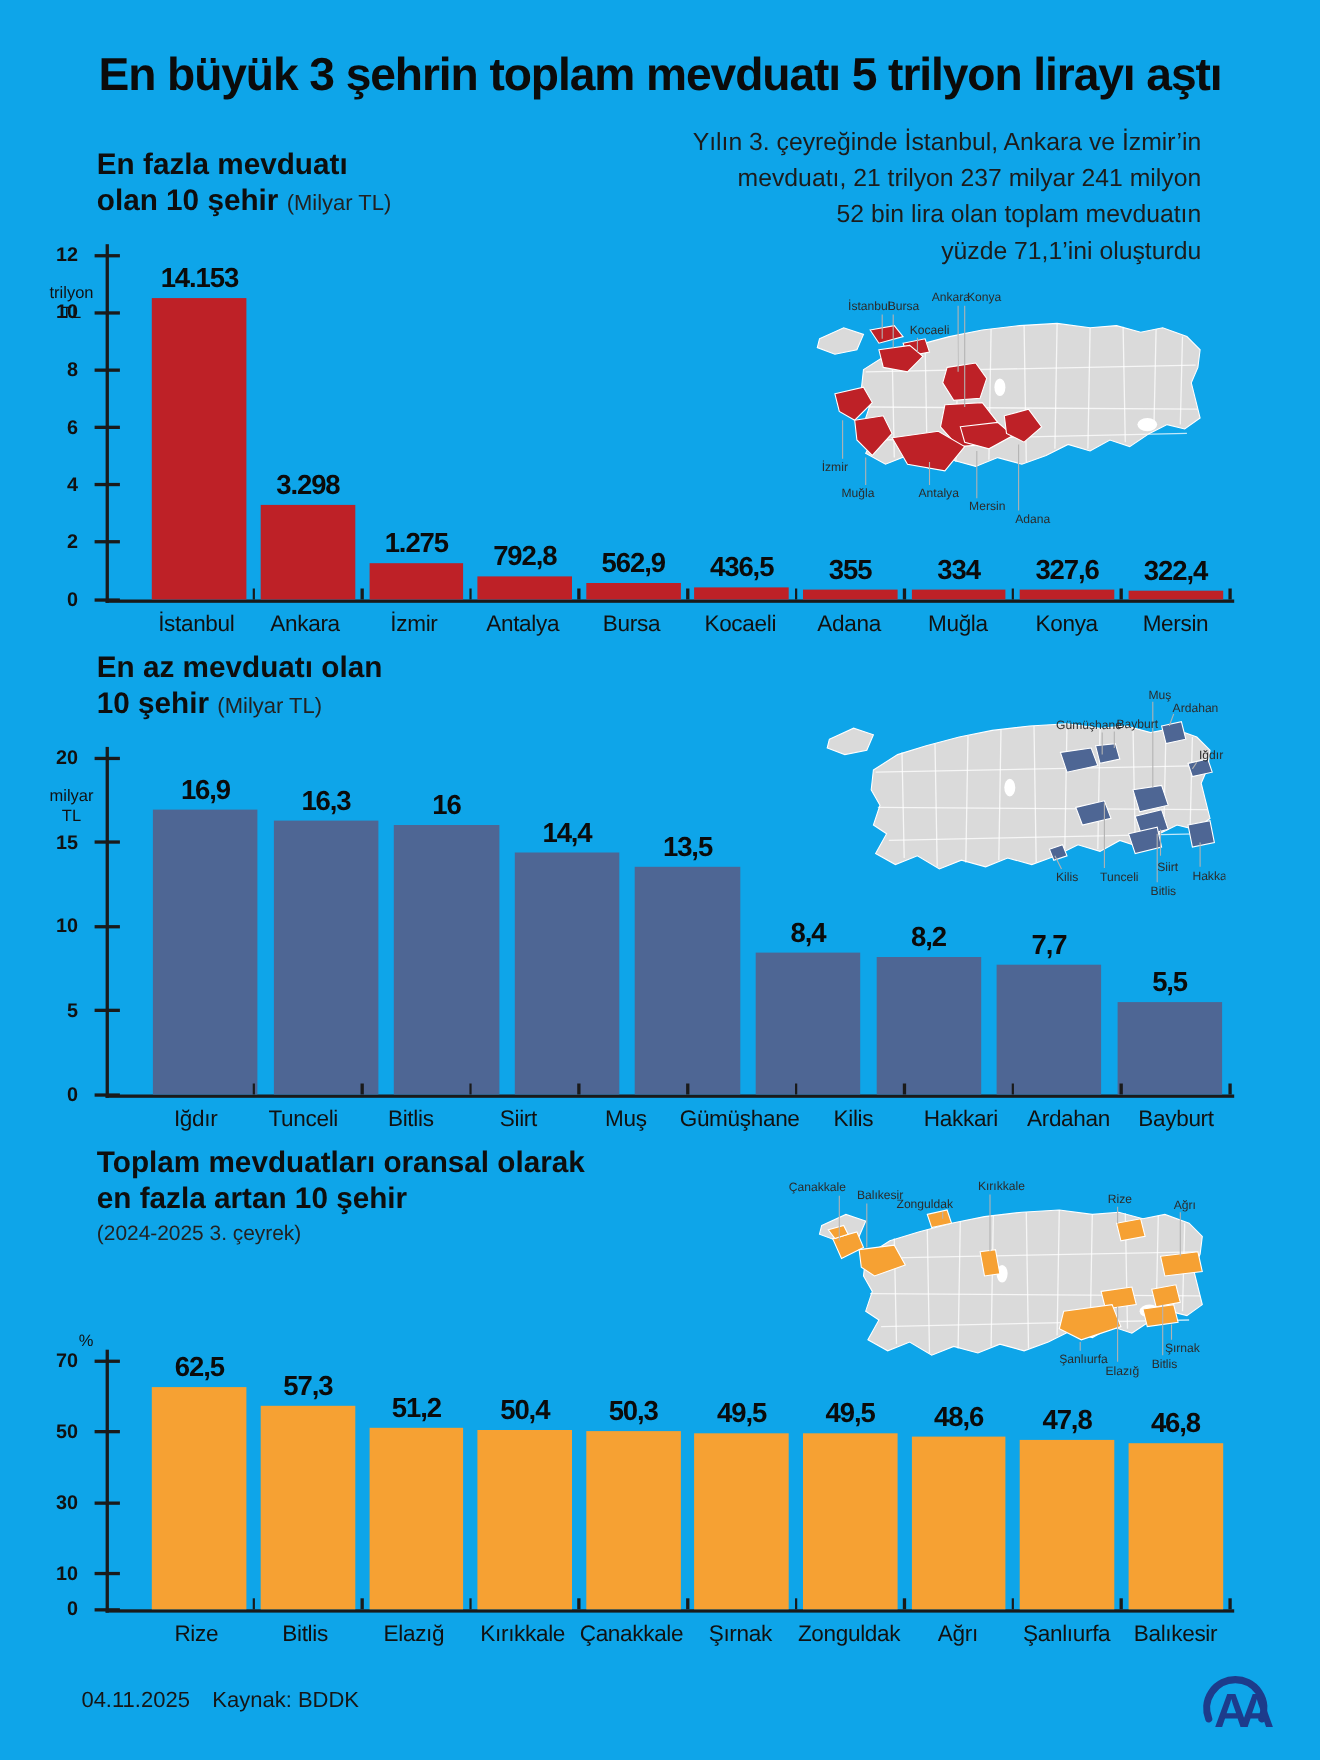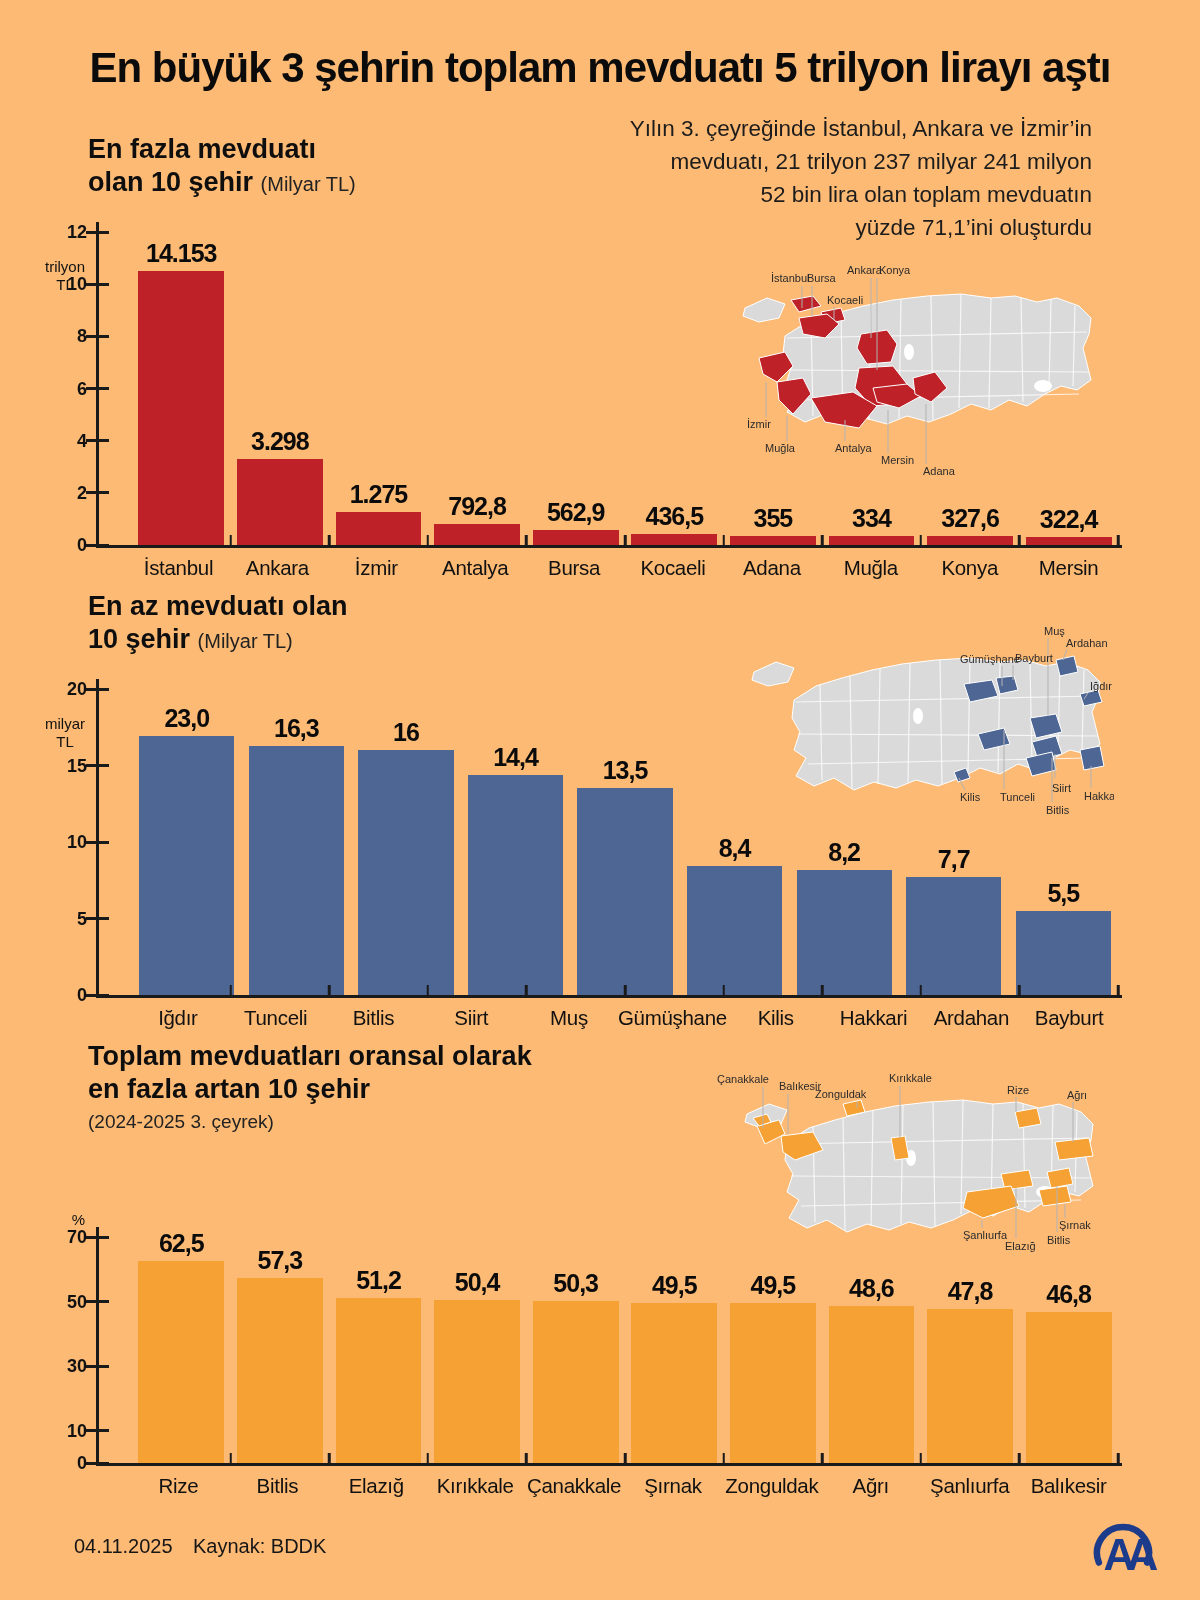--- a/index.html
+++ b/index.html
@@ -1,17 +1,17 @@
 <!DOCTYPE html>
 <html lang="tr"><head>
 <meta charset="utf-8">
 <style>
   html,body{margin:0;padding:0;background:#f2f2f2;}
   .canvas{
-    position:relative;width:1200px;height:1600px;margin:0 auto;background:#fdba74;
+    position:relative;width:1200px;height:1600px;margin:0 auto;background:#0ea5e9;
     font-family:"Liberation Sans", sans-serif;color:#111;overflow:hidden;
   }
   h1.main-title{
     position:absolute;left:0;top:44px;width:100%;text-align:center;margin:0;
     font-size:42px;font-weight:bold;letter-spacing:-1px;color:#0b0b0b;
   }
   .lead{
     position:absolute;top:112px;right:108px;width:540px;text-align:right;
     font-size:22.5px;line-height:1.47;color:#1c1c1c;
   }
@@ -24,21 +24,21 @@
   .plot{position:relative;border-left:3px solid #1a1a1a;border-bottom:3px solid #1a1a1a;}
   .plot::before{content:'';position:absolute;left:-3px;top:-10px;width:3px;height:10px;background:#1a1a1a;}
   .bars{position:absolute;left:33px;right:4px;top:0;bottom:0;display:flex;align-items:flex-end;}
   .col{flex:1;display:flex;flex-direction:column;align-items:center;justify-content:flex-end;min-width:0;}
   .val{font-size:25px;font-weight:bold;letter-spacing:-1px;margin-bottom:3px;white-space:nowrap;color:#0b0b0b;}
   .bar{width:87%;}
   .cats{display:flex;margin-left:33px;margin-right:4px;padding-top:8px;}
   .cat{flex:1;text-align:center;font-size:20.5px;letter-spacing:-0.3px;color:#111;white-space:nowrap;}
   .tick{position:absolute;left:0;width:0;}
   .tick::before{content:'';position:absolute;left:-13px;top:-1.5px;width:23px;height:3px;background:#1a1a1a;}
-  .tick span{position:absolute;right:12px;top:0;transform:translateY(-50%);
+  .tick span{position:absolute;right:28px;top:0;transform:translateY(-50%);
     font-size:18px;font-weight:bold;color:#111;white-space:nowrap;text-align:center;}
   .axis-unit{position:absolute;right:calc(100% + 14px);text-align:center;
     font-size:15px;line-height:1.2;white-space:pre-line;color:#111;}
   .xticks{position:absolute;left:33px;right:4px;bottom:0;height:0;}
   .xt{position:absolute;bottom:0;width:2.5px;height:10px;background:#1a1a1a;transform:translateX(-50%);}
 
   
   .map{position:absolute;}
   .map svg{width:100%;height:100%;display:block;}
   .map .land{fill:#dadada;stroke:#fff;stroke-width:1;}
@@ -250,21 +250,21 @@
           </div>
           <div class="tick" style="bottom: 229.5px;">
             <span>15</span>
           </div>
           <div class="tick" style="bottom: 306px;">
             <span>20</span>
           </div>
         </div>
       <div class="bars">
           <div class="col">
-            <div class="val">23,0</div>
+            <div class="val">16,9</div>
             <div class="bar" style="height: 258.57px; background: rgb(78, 102, 148);"></div>
           </div>
           <div class="col">
             <div class="val">16,3</div>
             <div class="bar" style="height: 249.39px; background: rgb(78, 102, 148);"></div>
           </div>
           <div class="col">
             <div class="val">16</div>
             <div class="bar" style="height: 244.8px; background: rgb(78, 102, 148);"></div>
           </div>

